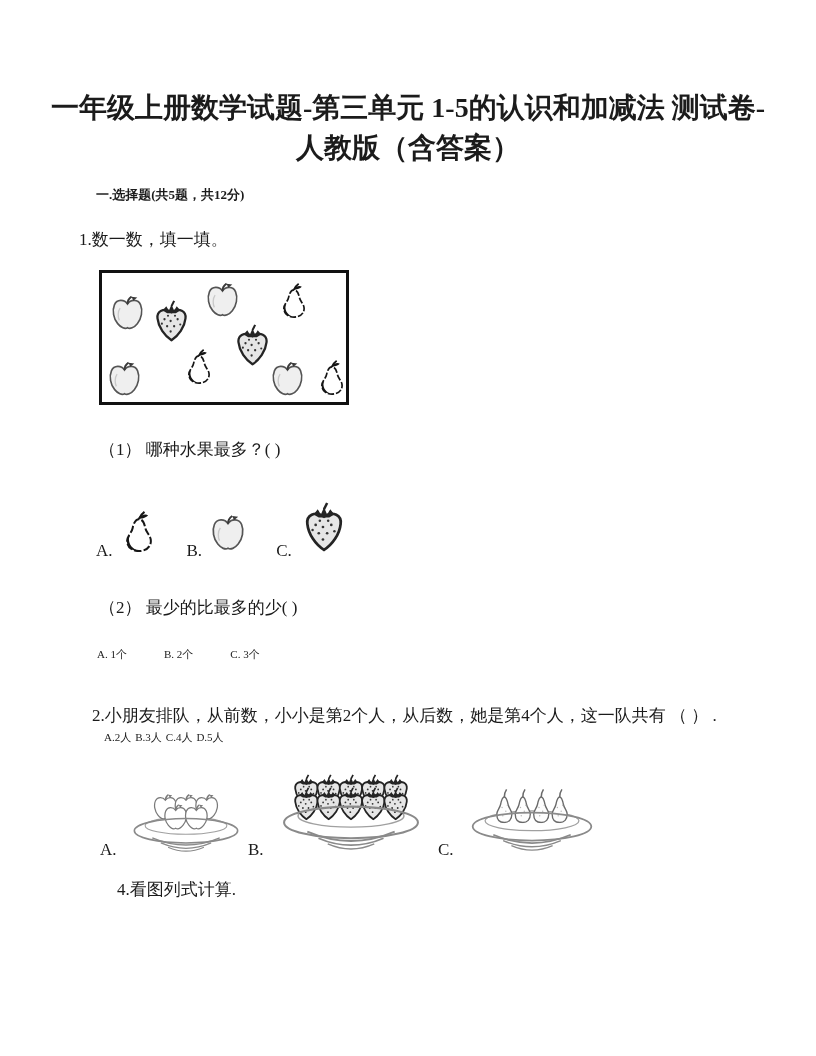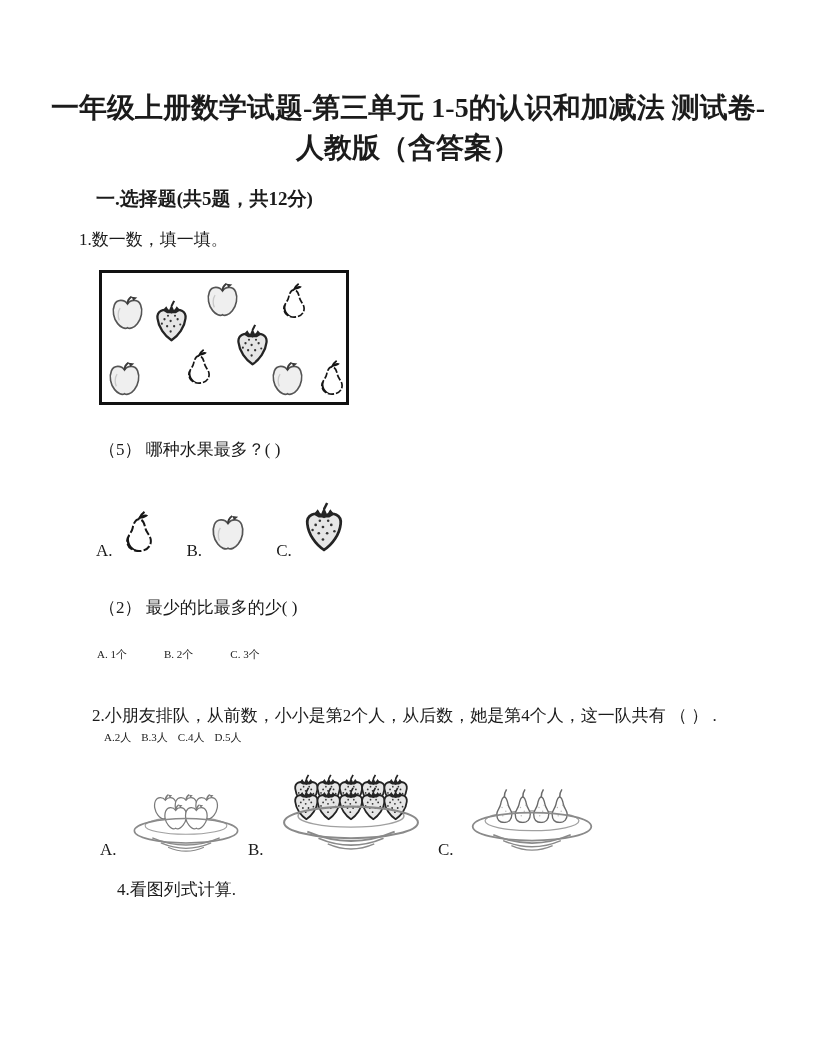--- a/index.html
+++ b/index.html
@@ -2,21 +2,21 @@
 <html><head>
 <meta charset="utf-8">
 <style>
   html,body{margin:0;padding:0;background:#fff;}
   .page{
     position:relative;width:816px;height:1056px;background:#ffffff;
     font-family:"Liberation Serif","DejaVu Serif",serif;color:#1b1b1b;overflow:hidden;
   }
   .abs{position:absolute;}
   .title-line{width:100%;text-align:center;font-weight:bold;font-size:28px;line-height:40px;white-space:nowrap;}
-  .section-heading{font-size:19px;font-weight:bold;white-space:nowrap;}
+  .section-heading{font-size:13px;font-weight:bold;white-space:nowrap;}
   .body-text{font-size:17px;white-space:nowrap;}
   .fruit-box{border:3px solid #111;background:#fff;}
   .fruit-box .fruit{position:absolute;}
   .opt-row{display:flex;align-items:flex-end;}
   .opt-item{display:flex;align-items:flex-end;}
   .opt-letter{font-size:17px;line-height:1;}
   .opt-item svg{display:block;margin-left:9px;margin-bottom:7px;}
   .text-choices{display:flex;}
   .text-choices span{font-size:11px;white-space:nowrap;}
   .plate-block{position:absolute;display:flex;align-items:flex-end;}
@@ -104,21 +104,21 @@
           <use href="#sym-strawberry" xlink:href="#sym-strawberry"></use>
         </svg></div>
       <div class="fruit" style="left: 168.5px; top: 88px;"><svg width="33" height="36" viewBox="0 0 40 44">
           <use href="#sym-apple" xlink:href="#sym-apple"></use>
         </svg></div>
       <div class="fruit" style="left: 216px; top: 85px;"><svg width="28" height="38" viewBox="0 0 36 46">
           <use href="#sym-pear" xlink:href="#sym-pear"></use>
         </svg></div>
     </div>
 
-  <div class="abs body-text" style="left:99px;top:438px;">（5） 哪种水果最多？( )</div>
+  <div class="abs body-text" style="left:99px;top:438px;">（1） 哪种水果最多？( )</div>
 
   <div class="abs opt-row" style="left:96px;top:497px;height:62px;gap:31px;" id="sub1-options">
       <div class="opt-item">
         <span class="opt-letter">A.</span>
         <svg width="34" height="42" viewBox="0 0 36 46">
           <use href="#sym-pear" xlink:href="#sym-pear"></use>
         </svg>
       </div>
       <div class="opt-item">
         <span class="opt-letter">B.</span>
@@ -137,21 +137,21 @@
   <div class="abs body-text" style="left:99px;top:596px;">（2） 最少的比最多的少( )</div>
 
   <div class="abs text-choices" style="left:97px;top:647px;gap:37px;" id="sub2-options">
       <span>A. 1个</span>
       <span>B. 2个</span>
       <span>C. 3个</span>
     </div>
 
   <div class="abs body-text" style="left:92px;top:704px;">2.小朋友排队，从前数，小小是第2个人，从后数，她是第4个人，这一队共有 （ ） .</div>
 
-  <div class="abs text-choices" style="left:104px;top:730px;gap:10px;" id="q2-options">
+  <div class="abs text-choices" style="left:104px;top:730px;gap:4px;" id="q2-options">
       <span>A.2人</span>
       <span>B.3人</span>
       <span>C.4人</span>
       <span>D.5人</span>
     </div>
 
 
   <div id="plates-row">
       <div class="plate-block" style="left: 100px; bottom: 198px;">
         <span class="opt-letter">A.</span>

